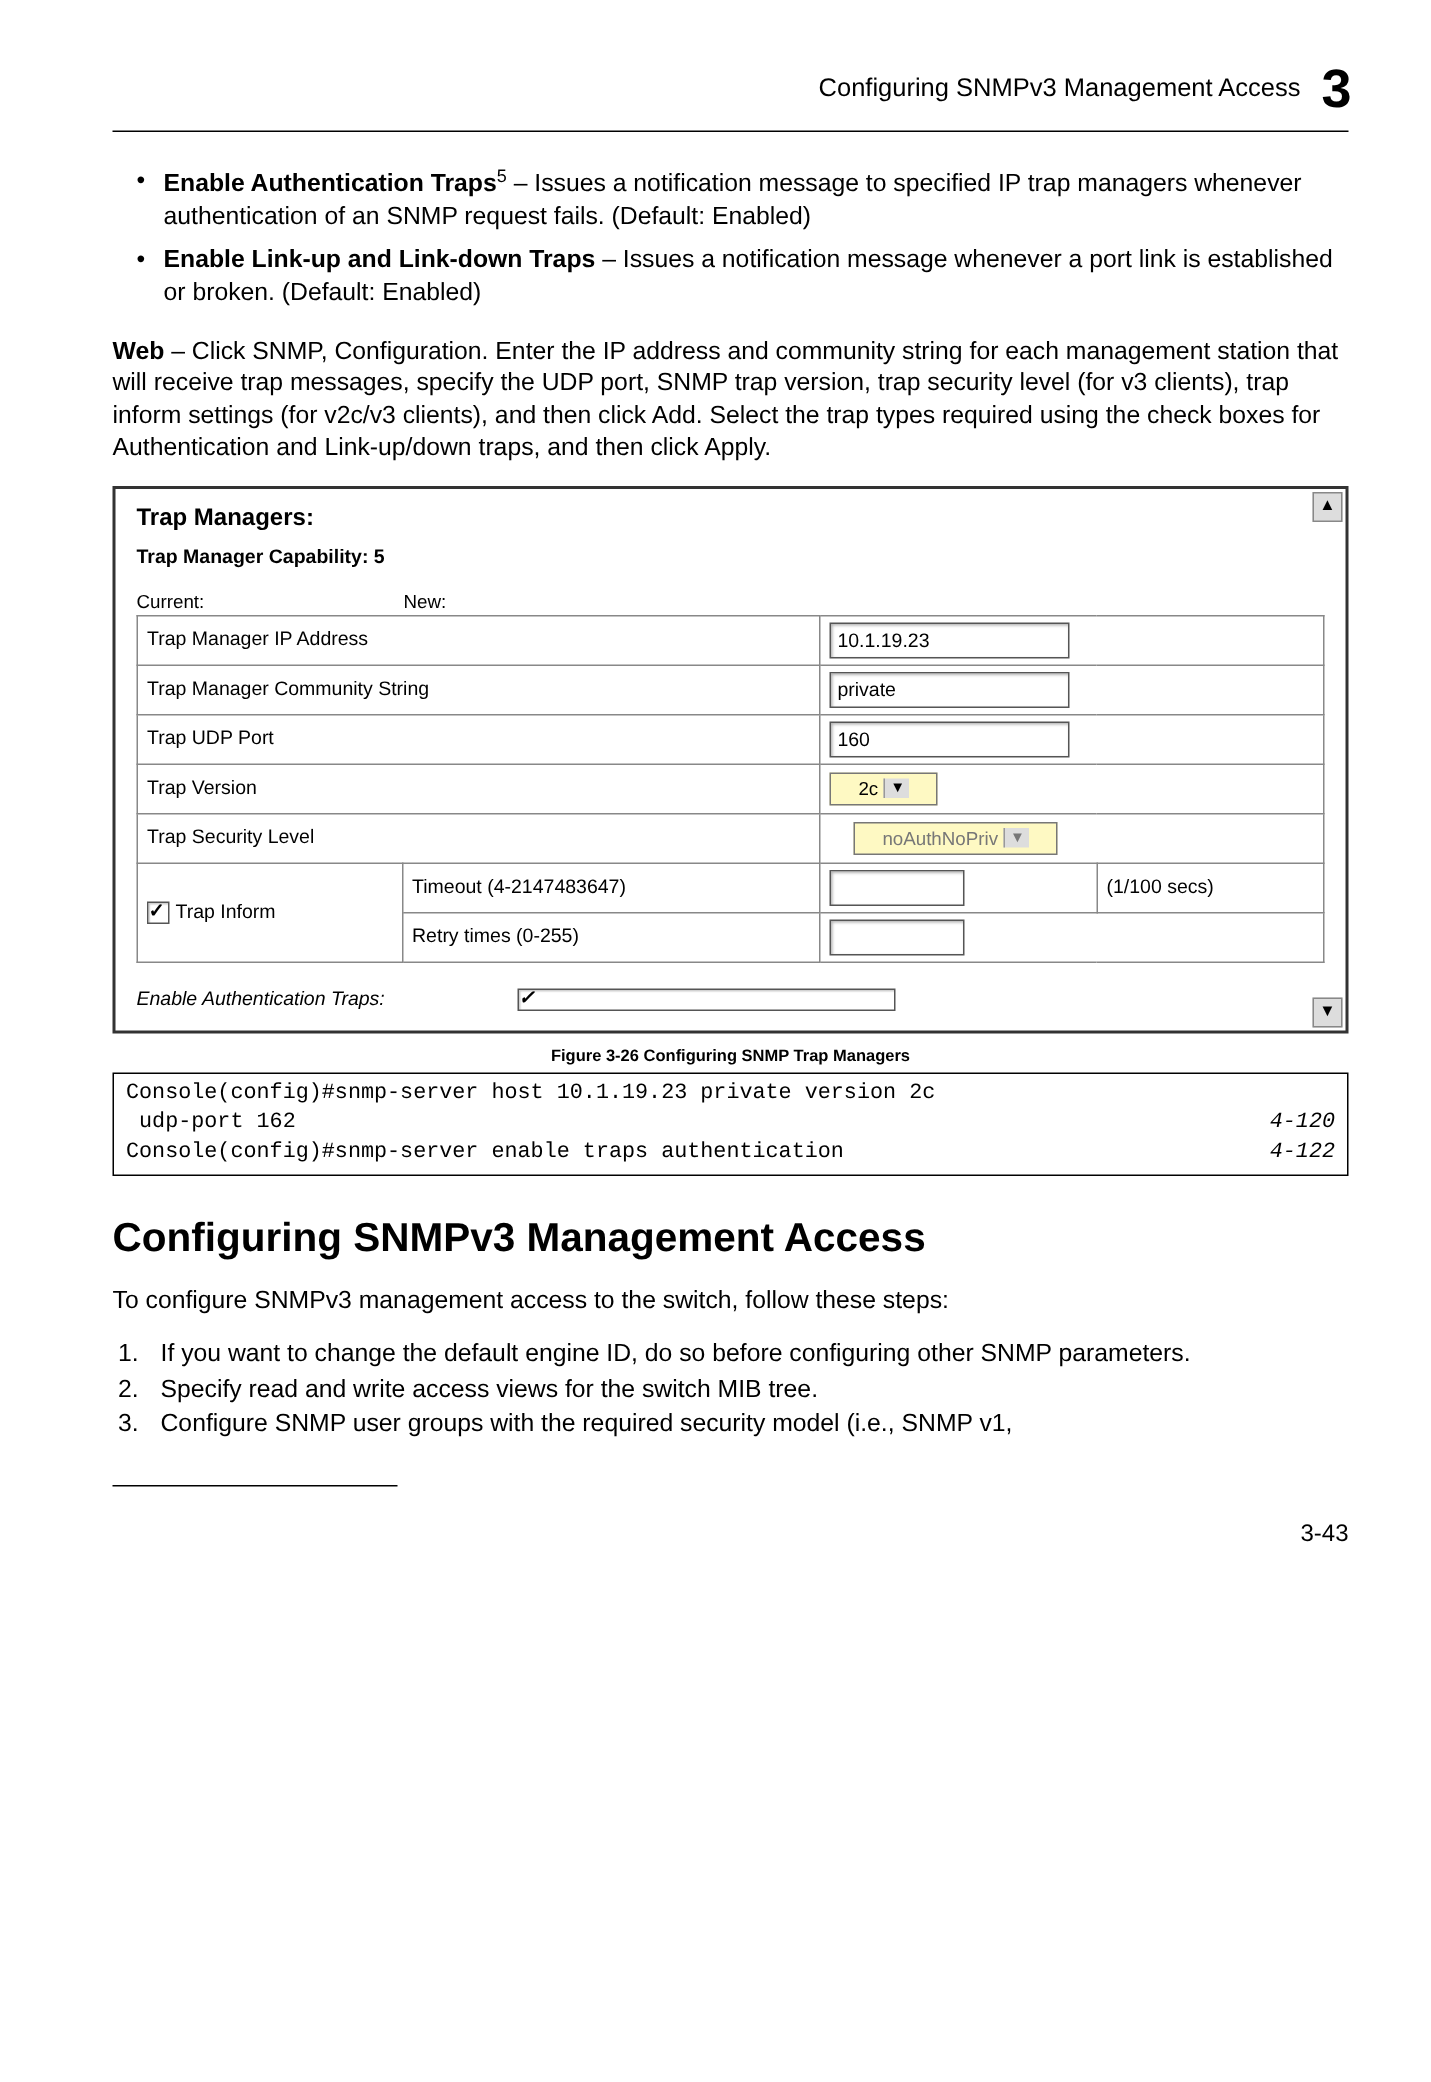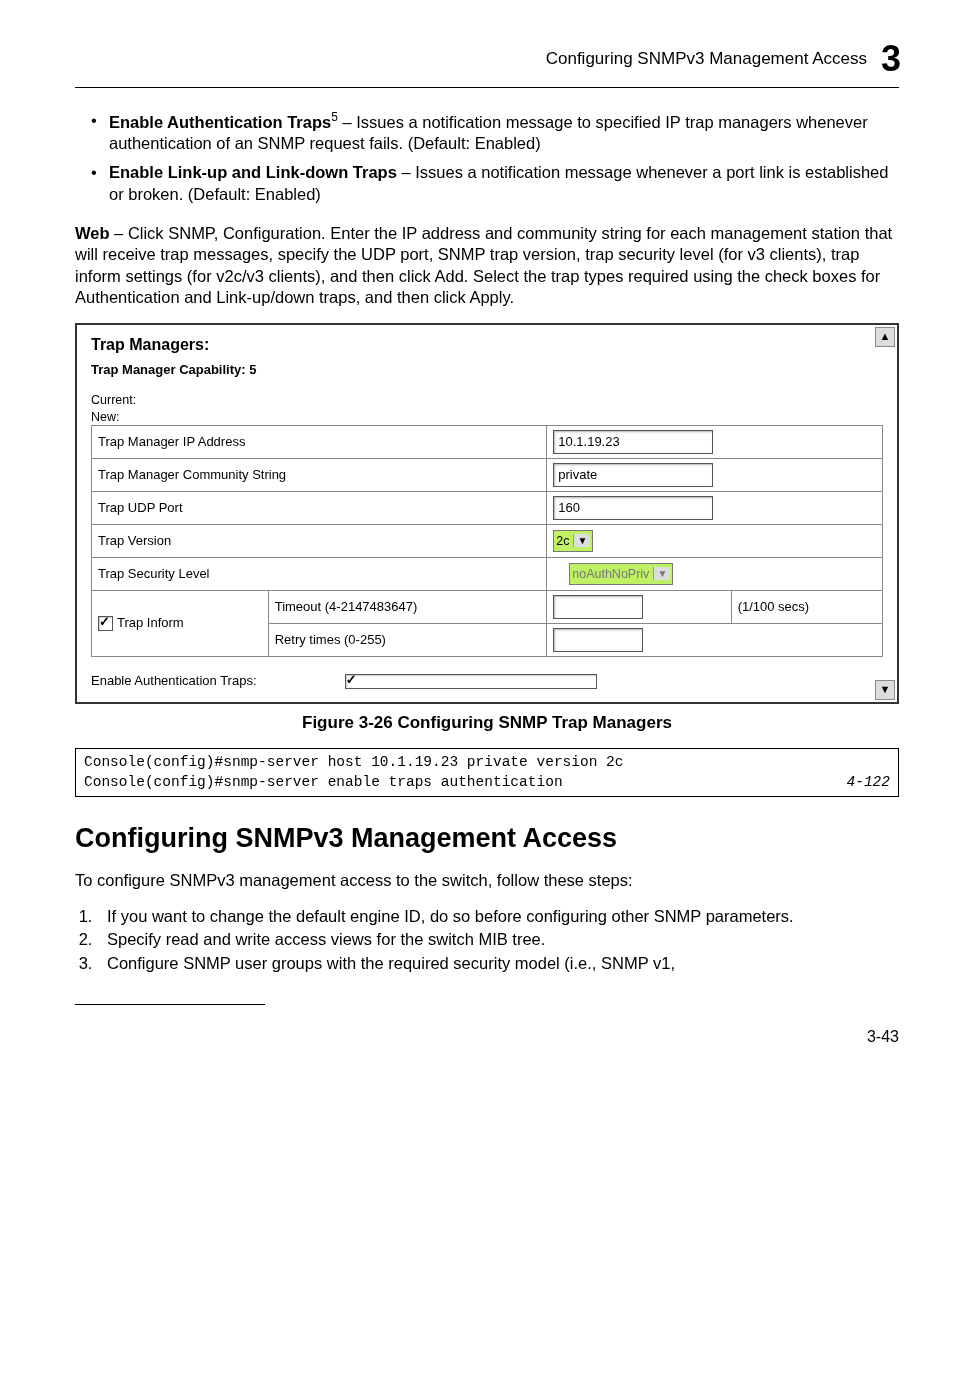--- a/index.html
+++ b/index.html
@@ -72,21 +72,20 @@
     font-family: Arial, sans-serif;
   }
   .fig-sub {
     font-weight: bold;
     font-size: 13px;
     margin-bottom: 14px;
   }
   .fig-row-top {
     display: flex;
     margin-bottom: 0;
-    flex-direction: column;
   }
   .fig-left-col { width: 178px; }
   .fig-right-col { flex: 1; }
   .label-small { font-size: 12.5px; }
   .config-row {
     display: flex;
     align-items: flex-start;
   }
   .left-block {
     width: 178px;
@@ -146,22 +145,22 @@
     padding: 2px 4px;
     width: 150px;
     height: 18px;
     box-sizing: content-box;
     background:#fff;
   }
   .input-small { width: 80px; }
   .select-box {
     border: 1px solid #777;
     font-size: 12.5px;
-    padding: 0 2px;
-    background: #bef264;
+    padding: 0 18px;
+    background: #fef9c3;
     height: 20px;
     display:inline-flex;
     align-items:center;
   }
   .select-box .arrow {
     background:#ddd;
     border-left:1px solid #999;
     padding:0 3px;
     margin-left:4px;
     font-size:10px;
@@ -192,27 +191,27 @@
     text-align:center;
     font-size:11px;
     line-height:16px;
   }
   .scroll-up { top:2px; }
   .scroll-down { bottom:2px; }
   .bottom-checks {
     margin-top:16px;
     font-size:13px;
   }
-  .bottom-checks .row { margin-bottom:4px; }
+  .bottom-checks .row { margin-bottom:4px;font-style:italic; }
   .bottom-checks .row span { display:inline-block; width:250px; }
   .fig-caption {
     text-align:center;
     font-weight:bold;
-    font-size:17px;
-    margin:8px 0 14px 0;
+    font-size:11px;
+    margin:8px 0 4px 0;
   }
   .code-box {
     border:1px solid #000;
     font-family:"Courier New",monospace;
     font-size:14.5px;
     padding:4px 8px;
     margin:4px 0 24px 0;
     white-space:pre;
     line-height:1.35;
     position:relative;
@@ -342,21 +341,21 @@
       <div class="row">
         <span>Enable Authentication Traps:</span>
         <span class="chk checked"></span>
       </div>
     </div>
   </div>
 
   <div class="fig-caption">Figure 3-26  Configuring SNMP Trap Managers</div>
 
 
-  <div class="code-box"><div class="code-line"><span>Console(config)#snmp-server host 10.1.19.23 private version 2c</span><span></span></div><div class="code-line"><span>Console(config)#snmp-server enable traps authentication</span><span class="code-ref">4-122</span></div></div>
+  <div class="code-box"><div class="code-line"><span>Console(config)#snmp-server host 10.1.19.23 private version 2c</span><span></span></div><div class="code-line"><span> udp-port 162</span><span class="code-ref">4-120</span></div><div class="code-line"><span>Console(config)#snmp-server enable traps authentication</span><span class="code-ref">4-122</span></div></div>
 
   <h2 class="section">Configuring SNMPv3 Management Access</h2>
 
   <p class="para">To configure SNMPv3 management access to the switch, follow these steps:</p>
 
   <ol class="num-list">
     <li>If you want to change the default engine ID, do so before configuring other SNMP parameters.</li>
     <li>Specify read and write access views for the switch MIB tree.</li>
     <li>Configure SNMP user groups with the required security model (i.e., SNMP v1,</li>
   </ol>

